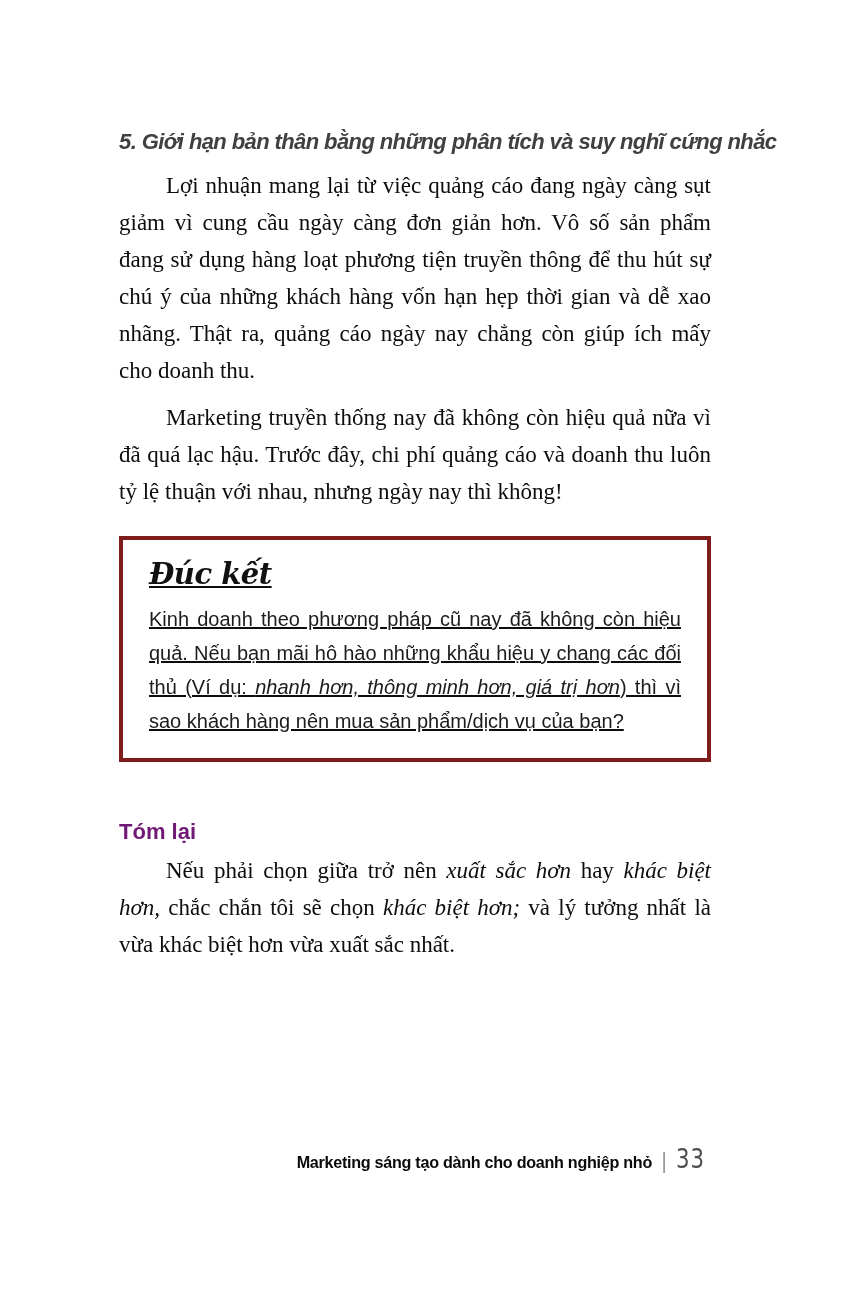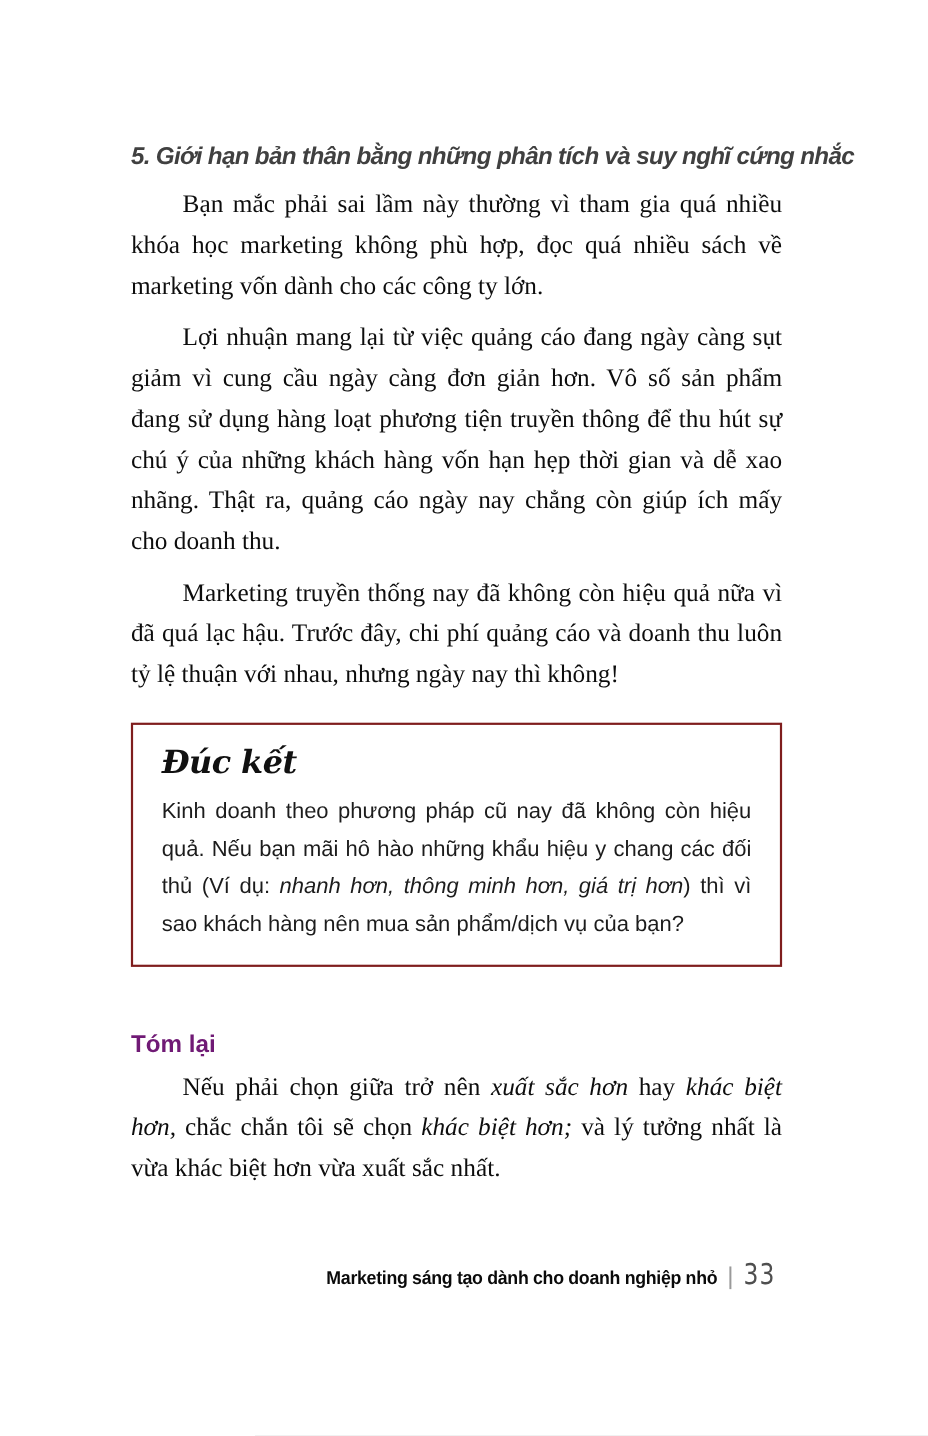--- a/index.html
+++ b/index.html
@@ -26,23 +26,24 @@
     margin:0;
   }
   .body-para{
     font-size:23px;line-height:37px;
     text-align:justify;
     text-indent:47px;
     margin:10px 0 0 0;
     color:#0d0d0d;
   }
   .callout{
-    border:2px solid #7f1d1d;
+    border:4px solid #7f1d1d;
     margin-top:26px;
     padding:14px 26px 20px 26px;
+    text-decoration:underline;
   }
   .callout-title{
     font-family:"DejaVu Serif", serif;
     font-weight:bold;font-style:italic;
     font-size:29px;line-height:40px;
     letter-spacing:-0.5px;
     color:#111;
     margin:0 0 8px 0;
   }
   .callout p{
@@ -98,21 +99,20 @@
 </style>
 </head>
 <body>
 
 <div class="page">
 
   <div class="column">
 
     <h2 class="section-heading">5. Giới hạn bản thân bằng những phân tích và suy nghĩ cứng nhắc</h2>
 
-    <p class="body-para">Bạn mắc phải sai lầm này thường vì tham gia quá nhiều khóa học marketing không phù hợp, đọc quá nhiều sách về marketing vốn dành cho các công ty lớn.</p>
 
     <p class="body-para">Lợi nhuận mang lại từ việc quảng cáo đang ngày càng sụt giảm vì cung cầu ngày càng đơn giản hơn. Vô số sản phẩm đang sử dụng hàng loạt phương tiện truyền thông để thu hút sự chú ý của những khách hàng vốn hạn hẹp thời gian và dễ xao nhãng. Thật ra, quảng cáo ngày nay chẳng còn giúp ích mấy cho doanh thu.</p>
 
     <p class="body-para">Marketing truyền thống nay đã không còn hiệu quả nữa vì đã quá lạc hậu. Trước đây, chi phí quảng cáo và doanh thu luôn tỷ lệ thuận với nhau, nhưng ngày nay thì không!</p>
 
     <div class="callout">
       <div class="callout-title">Đúc kết</div>
       <p><span>Kinh doanh theo phương pháp cũ nay đã không còn hiệu quả. Nếu bạn mãi hô hào những khẩu hiệu y chang các đối thủ (Ví dụ: </span><span class="it">nhanh hơn, thông minh hơn, giá trị hơn</span><span>) thì vì sao khách hàng nên mua sản phẩm/dịch vụ của bạn?</span></p>
     </div>
 

